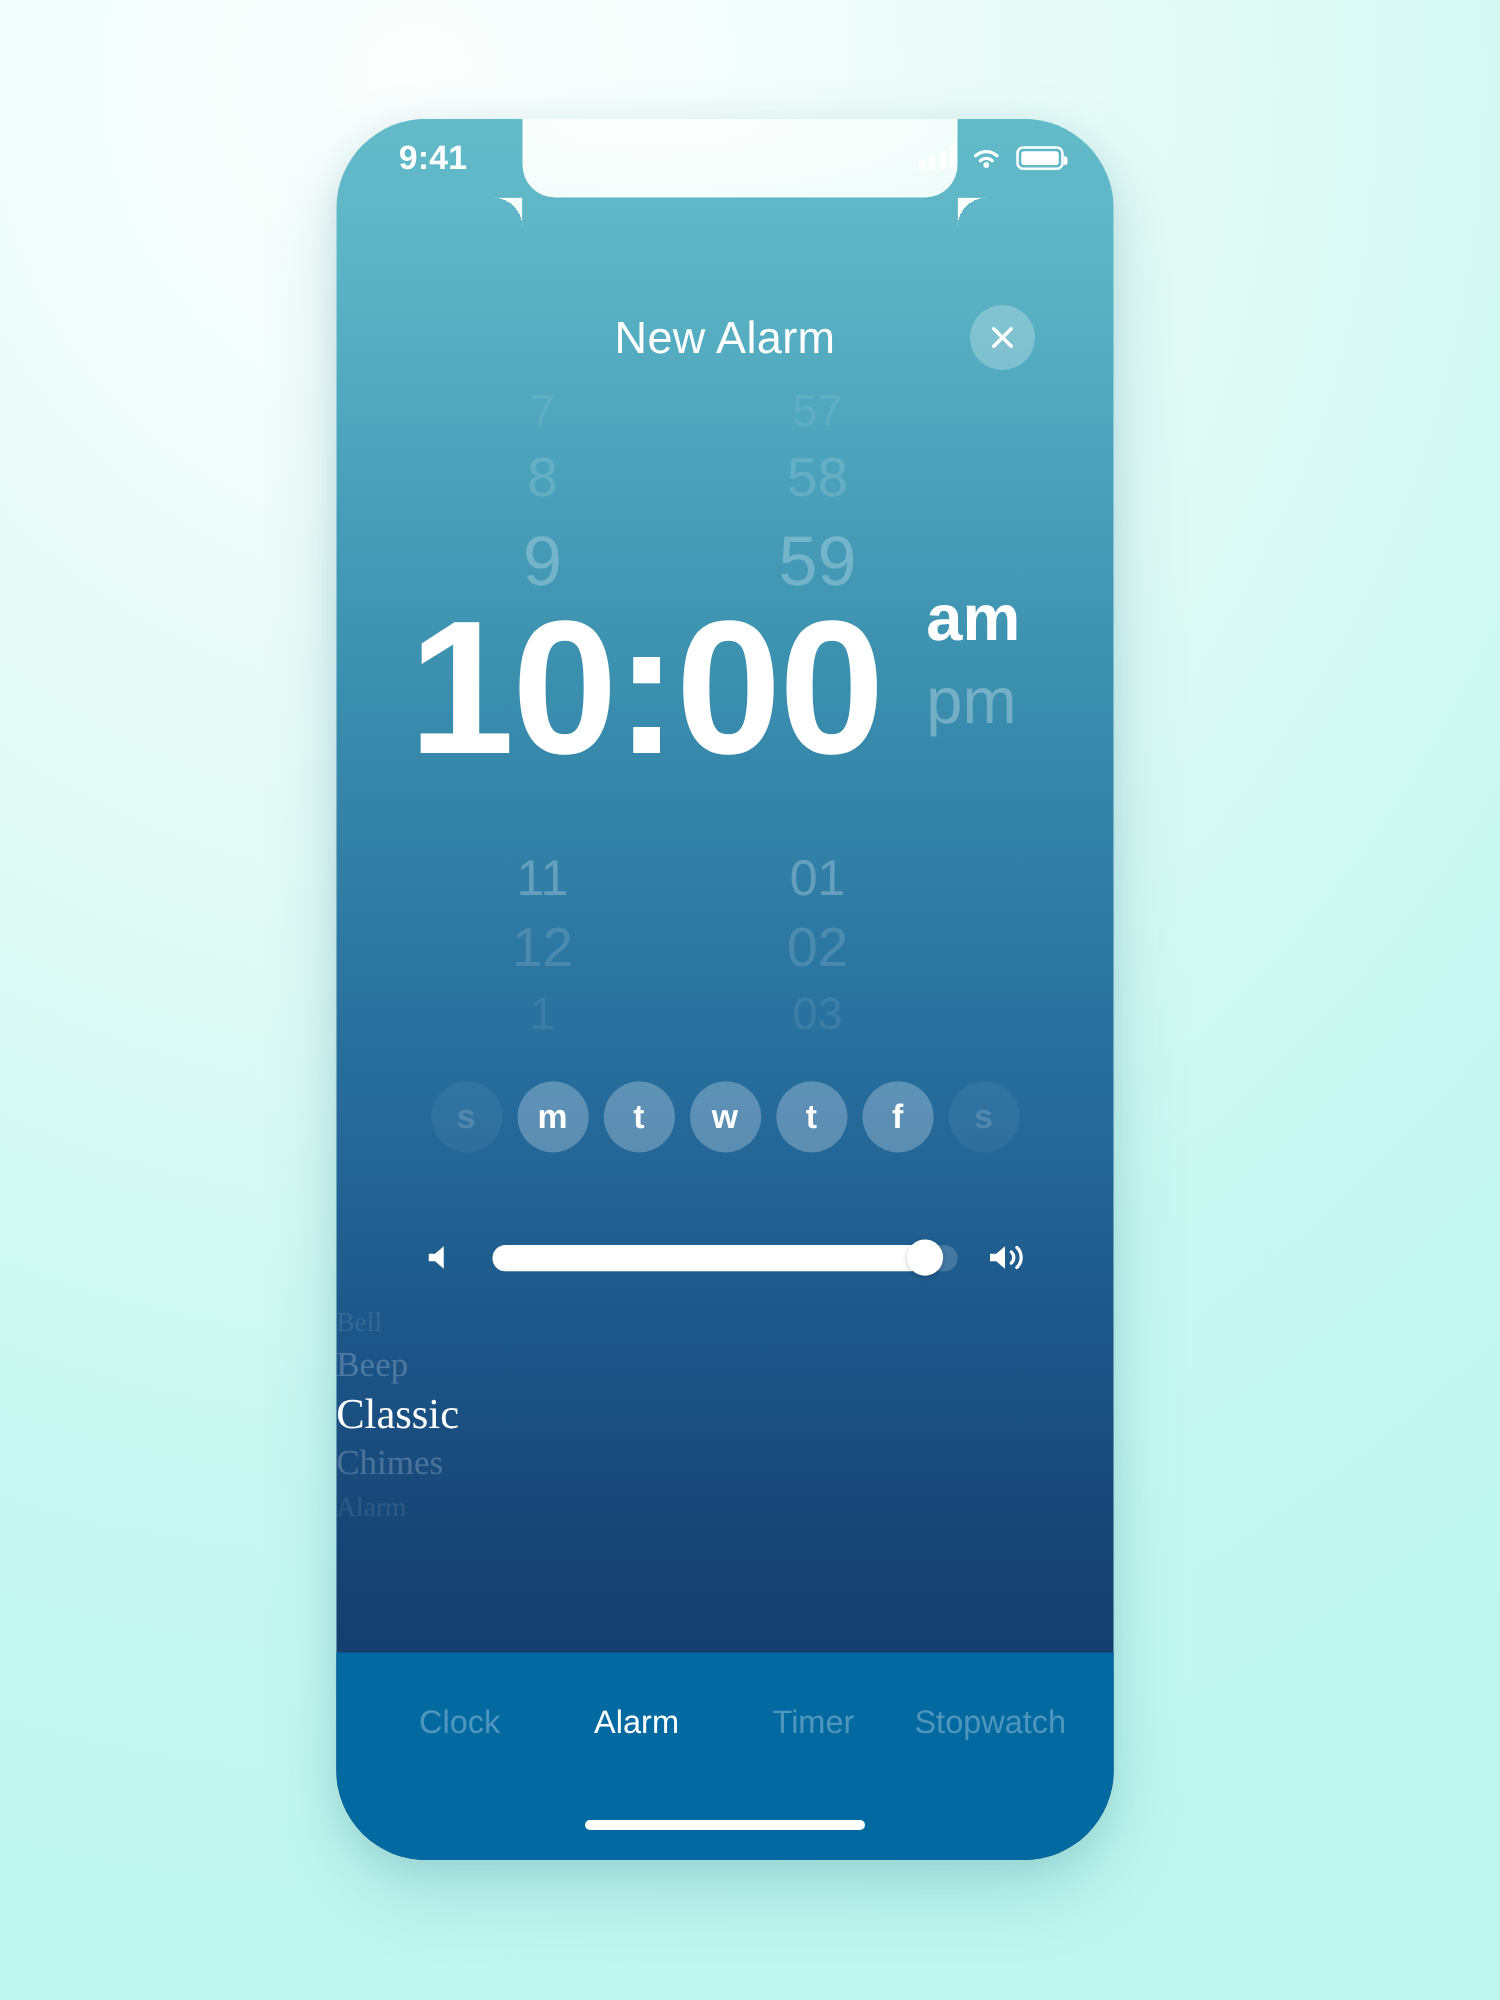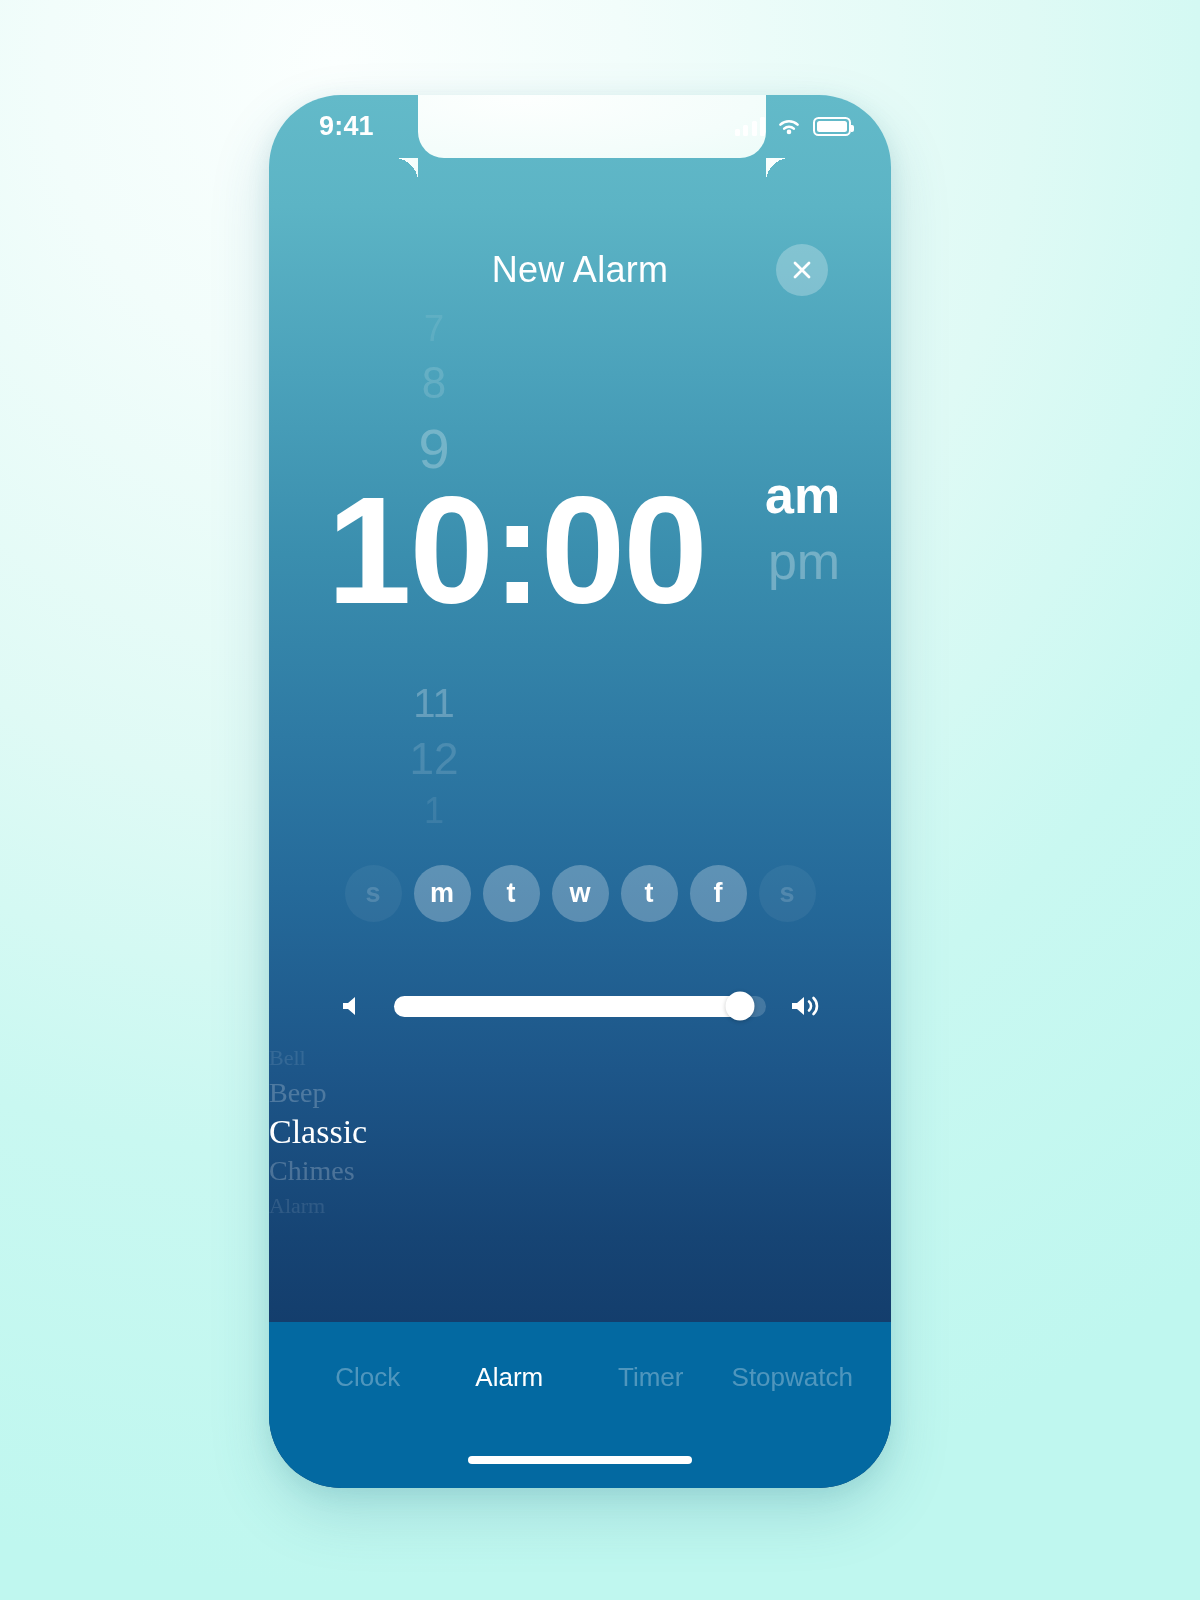--- a/index.html
+++ b/index.html
@@ -119,29 +119,29 @@
   .reel { font-weight:300; line-height:1; }
   .reel.r3 { font-size:36px; opacity:.085; margin-bottom:14px; }
   .reel.r2 { font-size:44px; opacity:.14;  margin-bottom:16px; }
   .reel.r1 { font-size:56px; opacity:.26;  margin-bottom:18px; }
   .reel.b1 { font-size:40px; opacity:.26;  margin-top:18px; }
   .reel.b2 { font-size:44px; opacity:.14;  margin-top:14px; }
   .reel.b3 { font-size:36px; opacity:.085; margin-top:12px; }
 
   .selected-row {
     position:absolute; left:0; top:370px; width:100%; height:170px;
-    display:flex; align-items:center; z-index:6;text-align:right;
+    display:flex; align-items:center; z-index:6;
   }
   .big-time {
     position:absolute; left:58px;
     font-size:152px; font-weight:bold; color:#fff; letter-spacing:-2px;
     line-height:1; white-space:nowrap;
   }
   .ampm {
-    position:absolute; left:496px; top:4px;
+    position:absolute; left:472px; top:4px;
     display:flex; flex-direction:column; line-height:1;
   }
   .ampm .am { font-size:52px; font-weight:bold; color:#fff; }
   .ampm .pm { font-size:52px; font-weight:400; color:rgba(255,255,255,.30); margin-top:14px; }
 
   
   .days {
     position:absolute; left:0; top:770px; width:100%;
     display:flex; justify-content:center; gap:12px; z-index:6;
   }
@@ -250,20 +250,33 @@
         <div class="reel r1">9</div>
       </div>
       <div style="height:170px"></div>
       <div class="below">
         <div class="reel b1">11</div>
         <div class="reel b2">12</div>
         <div class="reel b3">1</div>
       </div>
     </div>
 
+    <div class="col col-min">
+      <div class="above">
+        <div class="reel r3">57</div>
+        <div class="reel r2">58</div>
+        <div class="reel r1">59</div>
+      </div>
+      <div style="height:170px"></div>
+      <div class="below">
+        <div class="reel b1">01</div>
+        <div class="reel b2">02</div>
+        <div class="reel b3">03</div>
+      </div>
+    </div>
   </div>
 
   <div class="selected-row">
     <div class="big-time">10:00</div>
     <div class="ampm">
       <div class="am">am</div>
       <div class="pm">pm</div>
     </div>
   </div>
 

